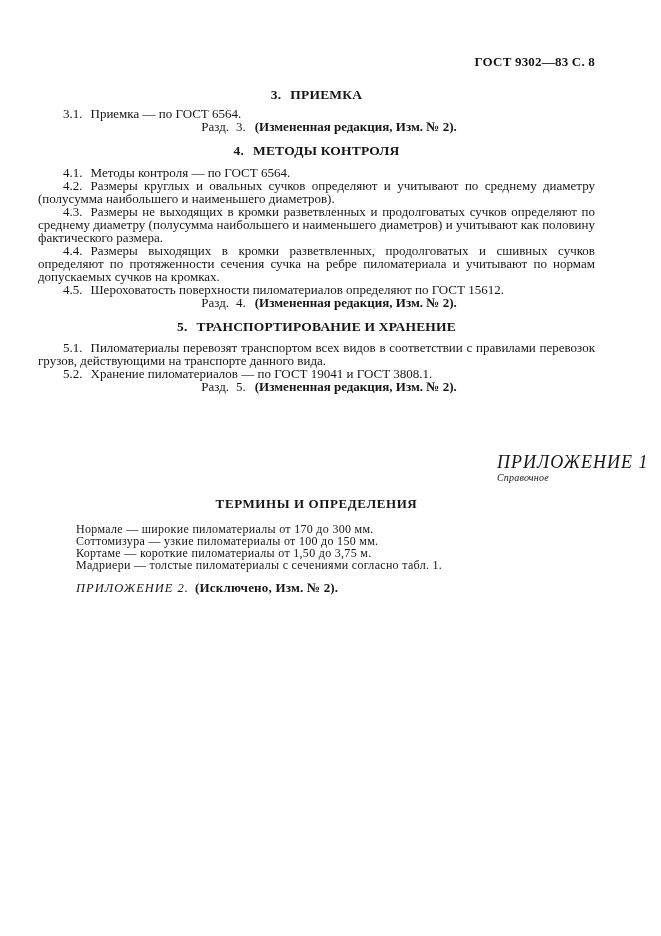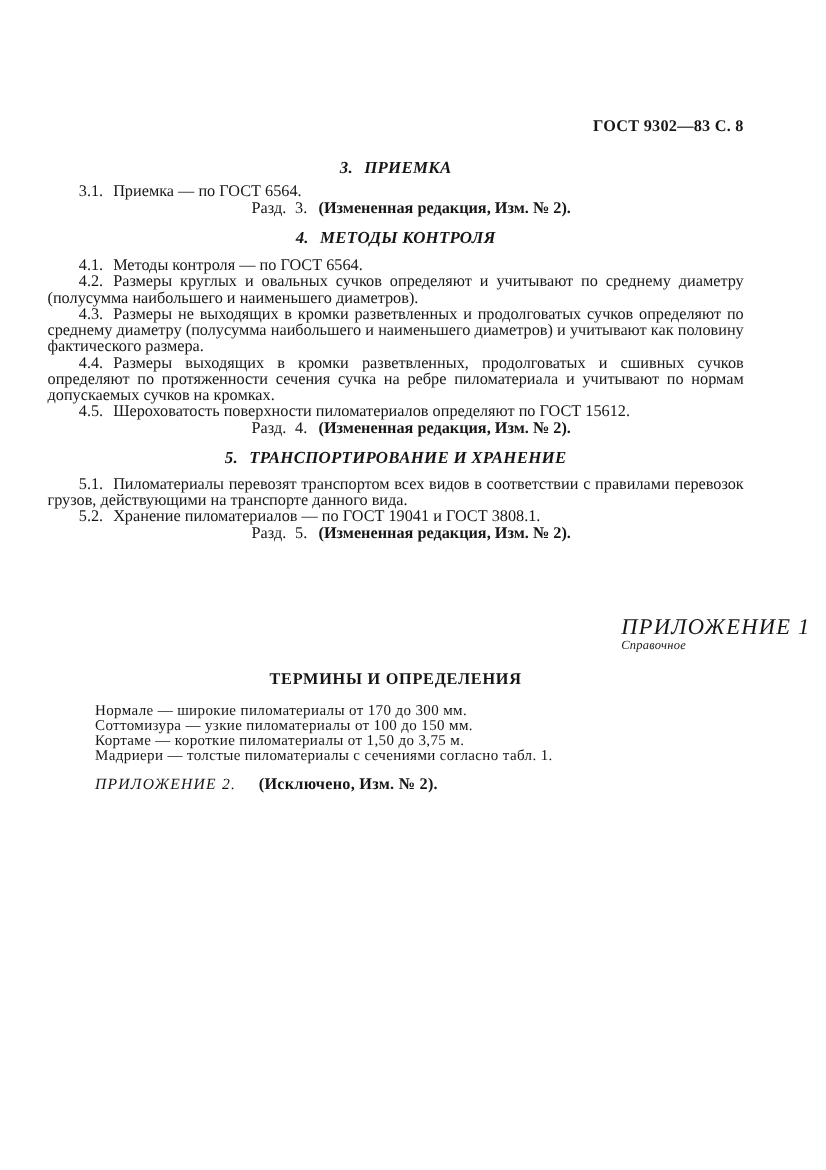--- a/index.html
+++ b/index.html
@@ -16,34 +16,33 @@
     font-family: "Liberation Serif", "DejaVu Serif", serif;
     color: #161616;
   }
   .content {
     position: absolute;
     left: 38px;
     top: 0;
     width: 557px;
   }
   .doc-header {
-    margin-top: 94px;
+    margin-top: 55px;
     text-align: right;
     font-weight: bold;
     font-size: 13px;
     line-height: 13px;
     letter-spacing: 0.2px;
   }
   .sec-heading {
     text-align: center;
     font-weight: bold;
     font-size: 13.5px;
     line-height: 14px;
     letter-spacing: 0.2px;
-    font-style: italic;
   }
   .h3m { margin-top: 20px; margin-bottom: 5px; }
   .h4m { margin-top: 11px; margin-bottom: 8px; }
   .h5m { margin-top: 11px; margin-bottom: 7px; }
   p.body, p.razd {
     margin: 0;
     font-size: 13px;
     line-height: 13px;
     text-indent: 25px;
     text-align: center;
@@ -92,21 +91,21 @@
     margin-top: 10px;
     margin-left: 38px;
     font-size: 12.5px;
     line-height: 13px;
   }
   .appendix2-label {
     font-style: italic;
     letter-spacing: 1px;
   }
   .appendix2-note {
-    margin-left: 18px;
+    margin-left: 6px;
     font-weight: bold;
     font-size: 13px;
     letter-spacing: 0.2px;
     text-align: right;
   }
 </style>
 </head>
 <body>
 
 <div class="page">

